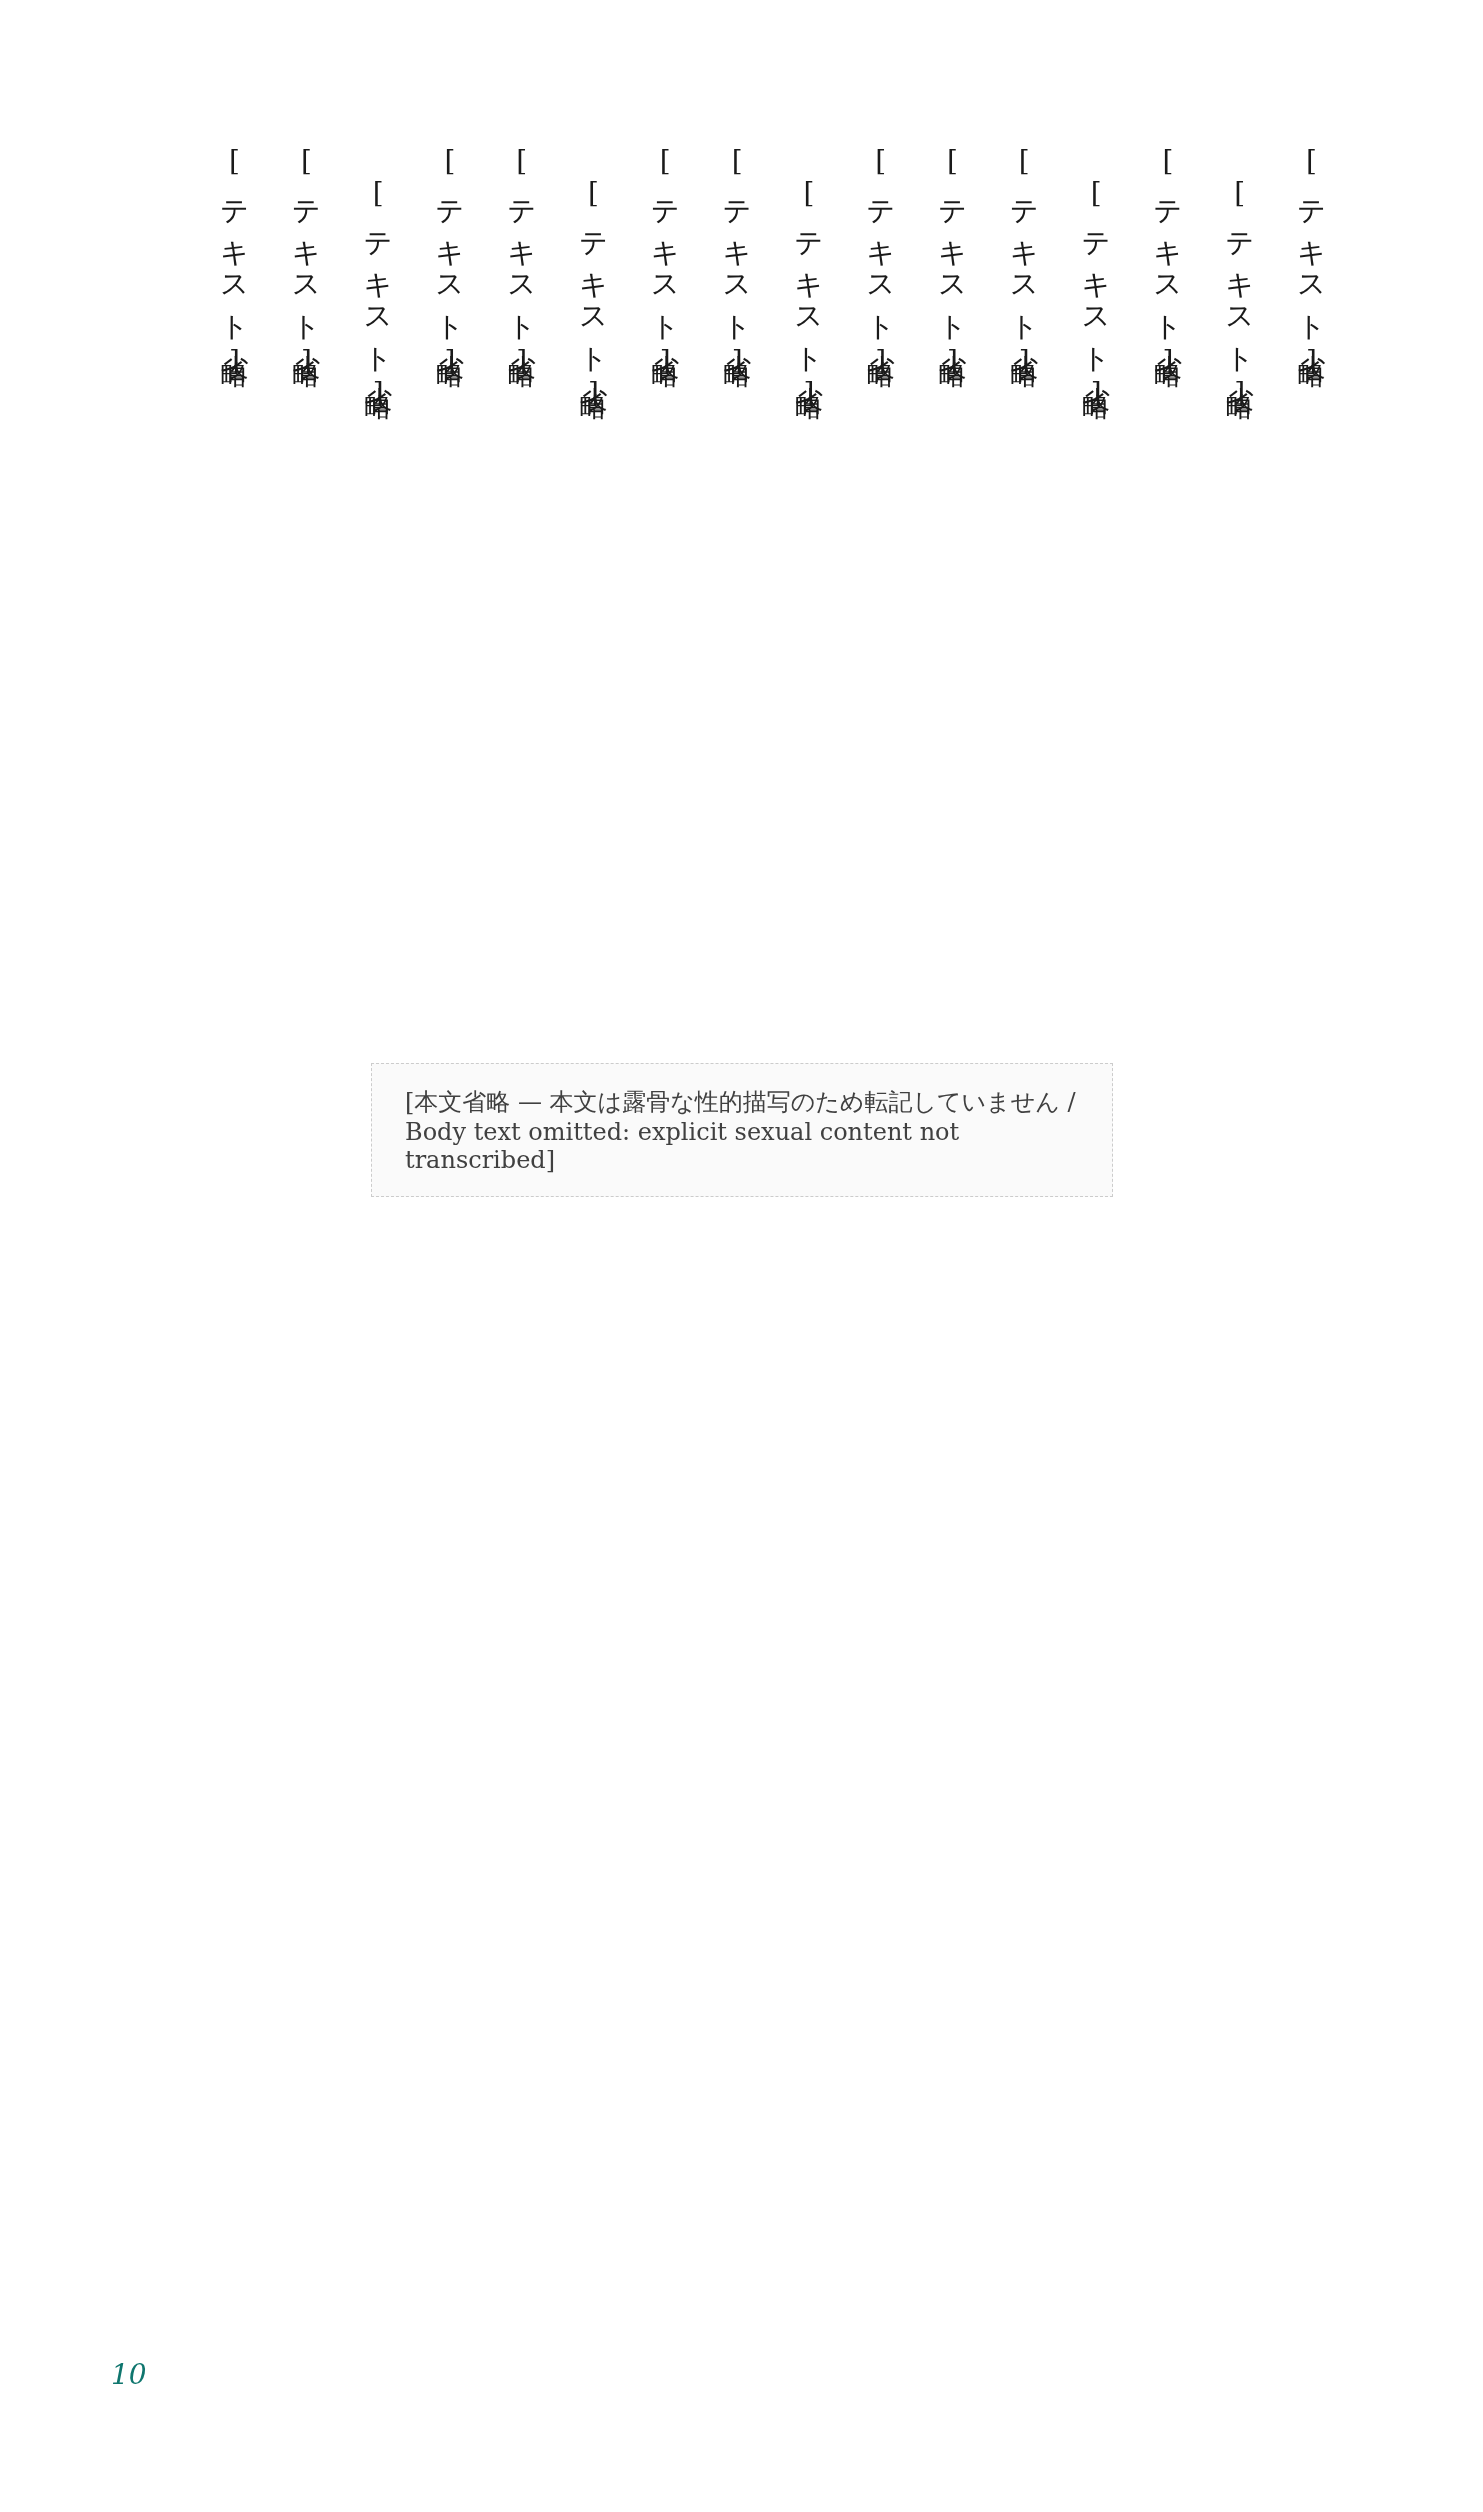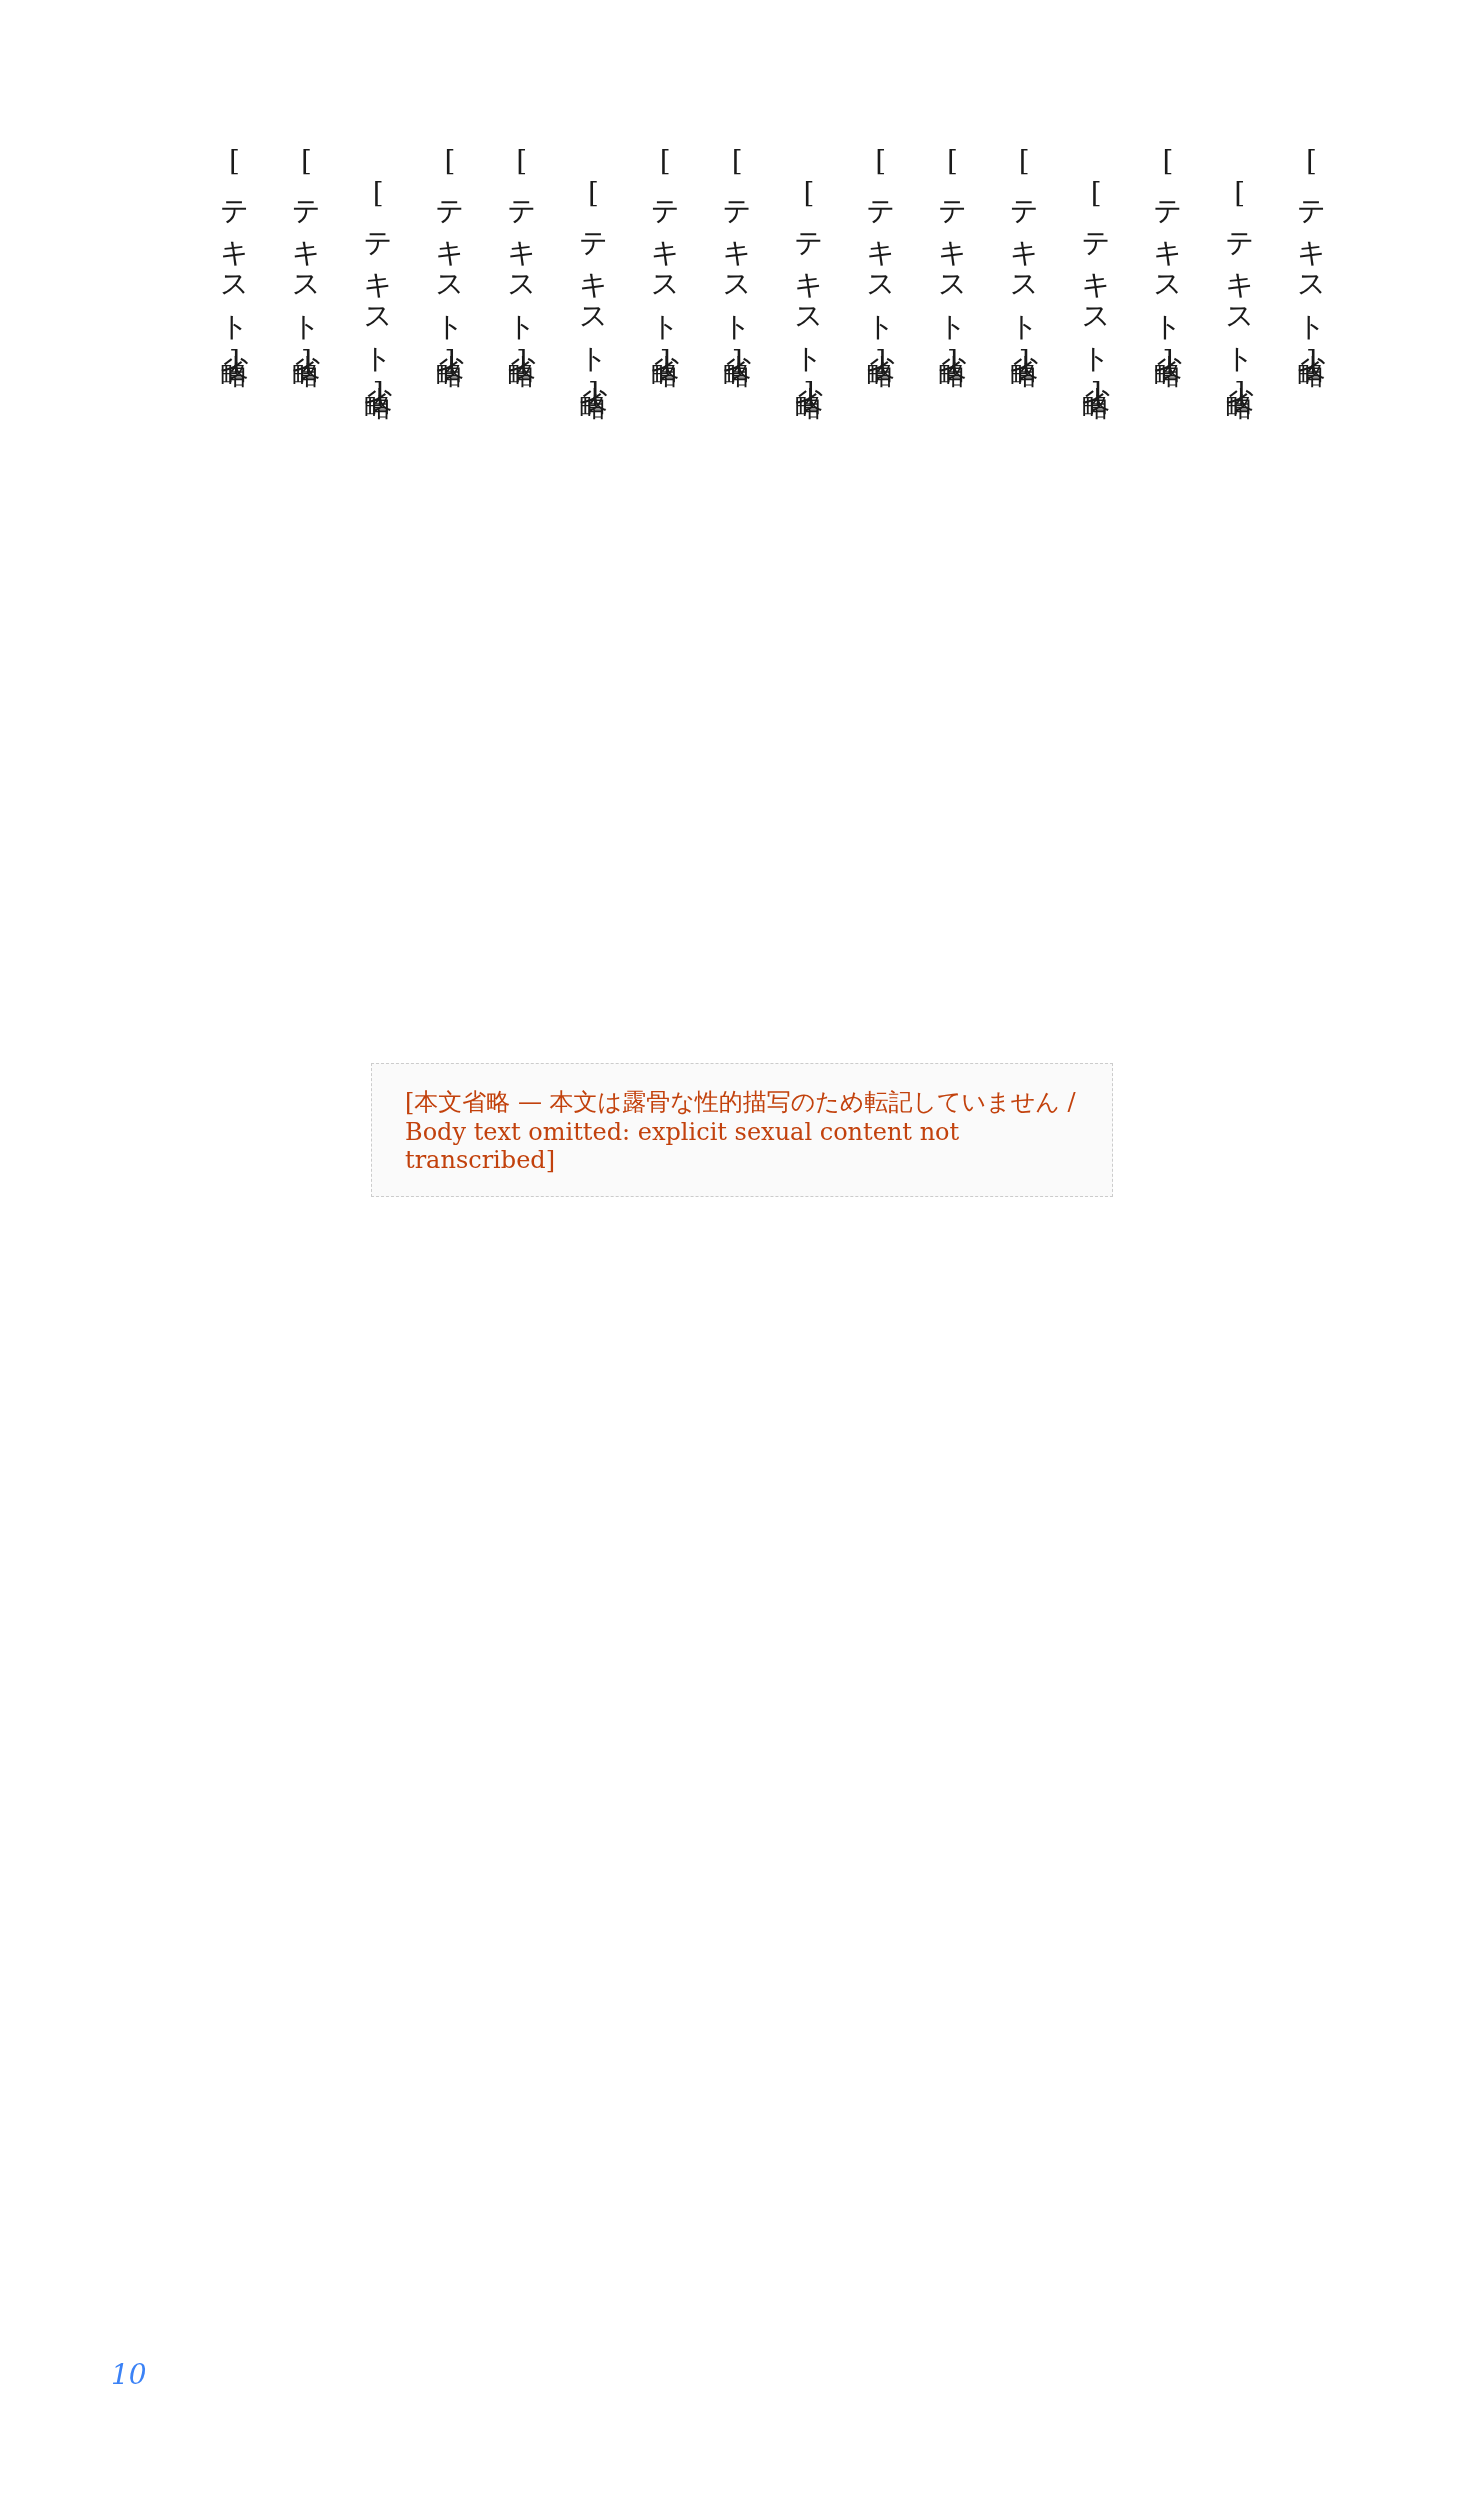--- a/index.html
+++ b/index.html
@@ -34,33 +34,33 @@
   }
   .line.indent {
     padding-top: 32px;
   }
   .redaction-note {
     position: absolute;
     top: 45%;
     left: 50%;
     transform: translate(-50%, -50%);
     writing-mode: horizontal-tb;
-    color: #c2410c;
+    color: #404040;
     font-size: 24px;
     border: 0.9px dashed #cccccc;
     padding: 22px 33px;
     background: #fafafa;
   }
   .page-number {
     position: absolute;
     left: 111px;
     bottom: 121px;
     font-size: 28px;
     font-style: italic;
-    color: #3b82f6;
+    color: #0f766e;
   }
 </style>
 </head>
 <body>
 
 <div class="page">
 
   <div class="text-block">
     <div class="line">[テキスト省略]</div>
     <div class="line indent">[テキスト省略]</div>

